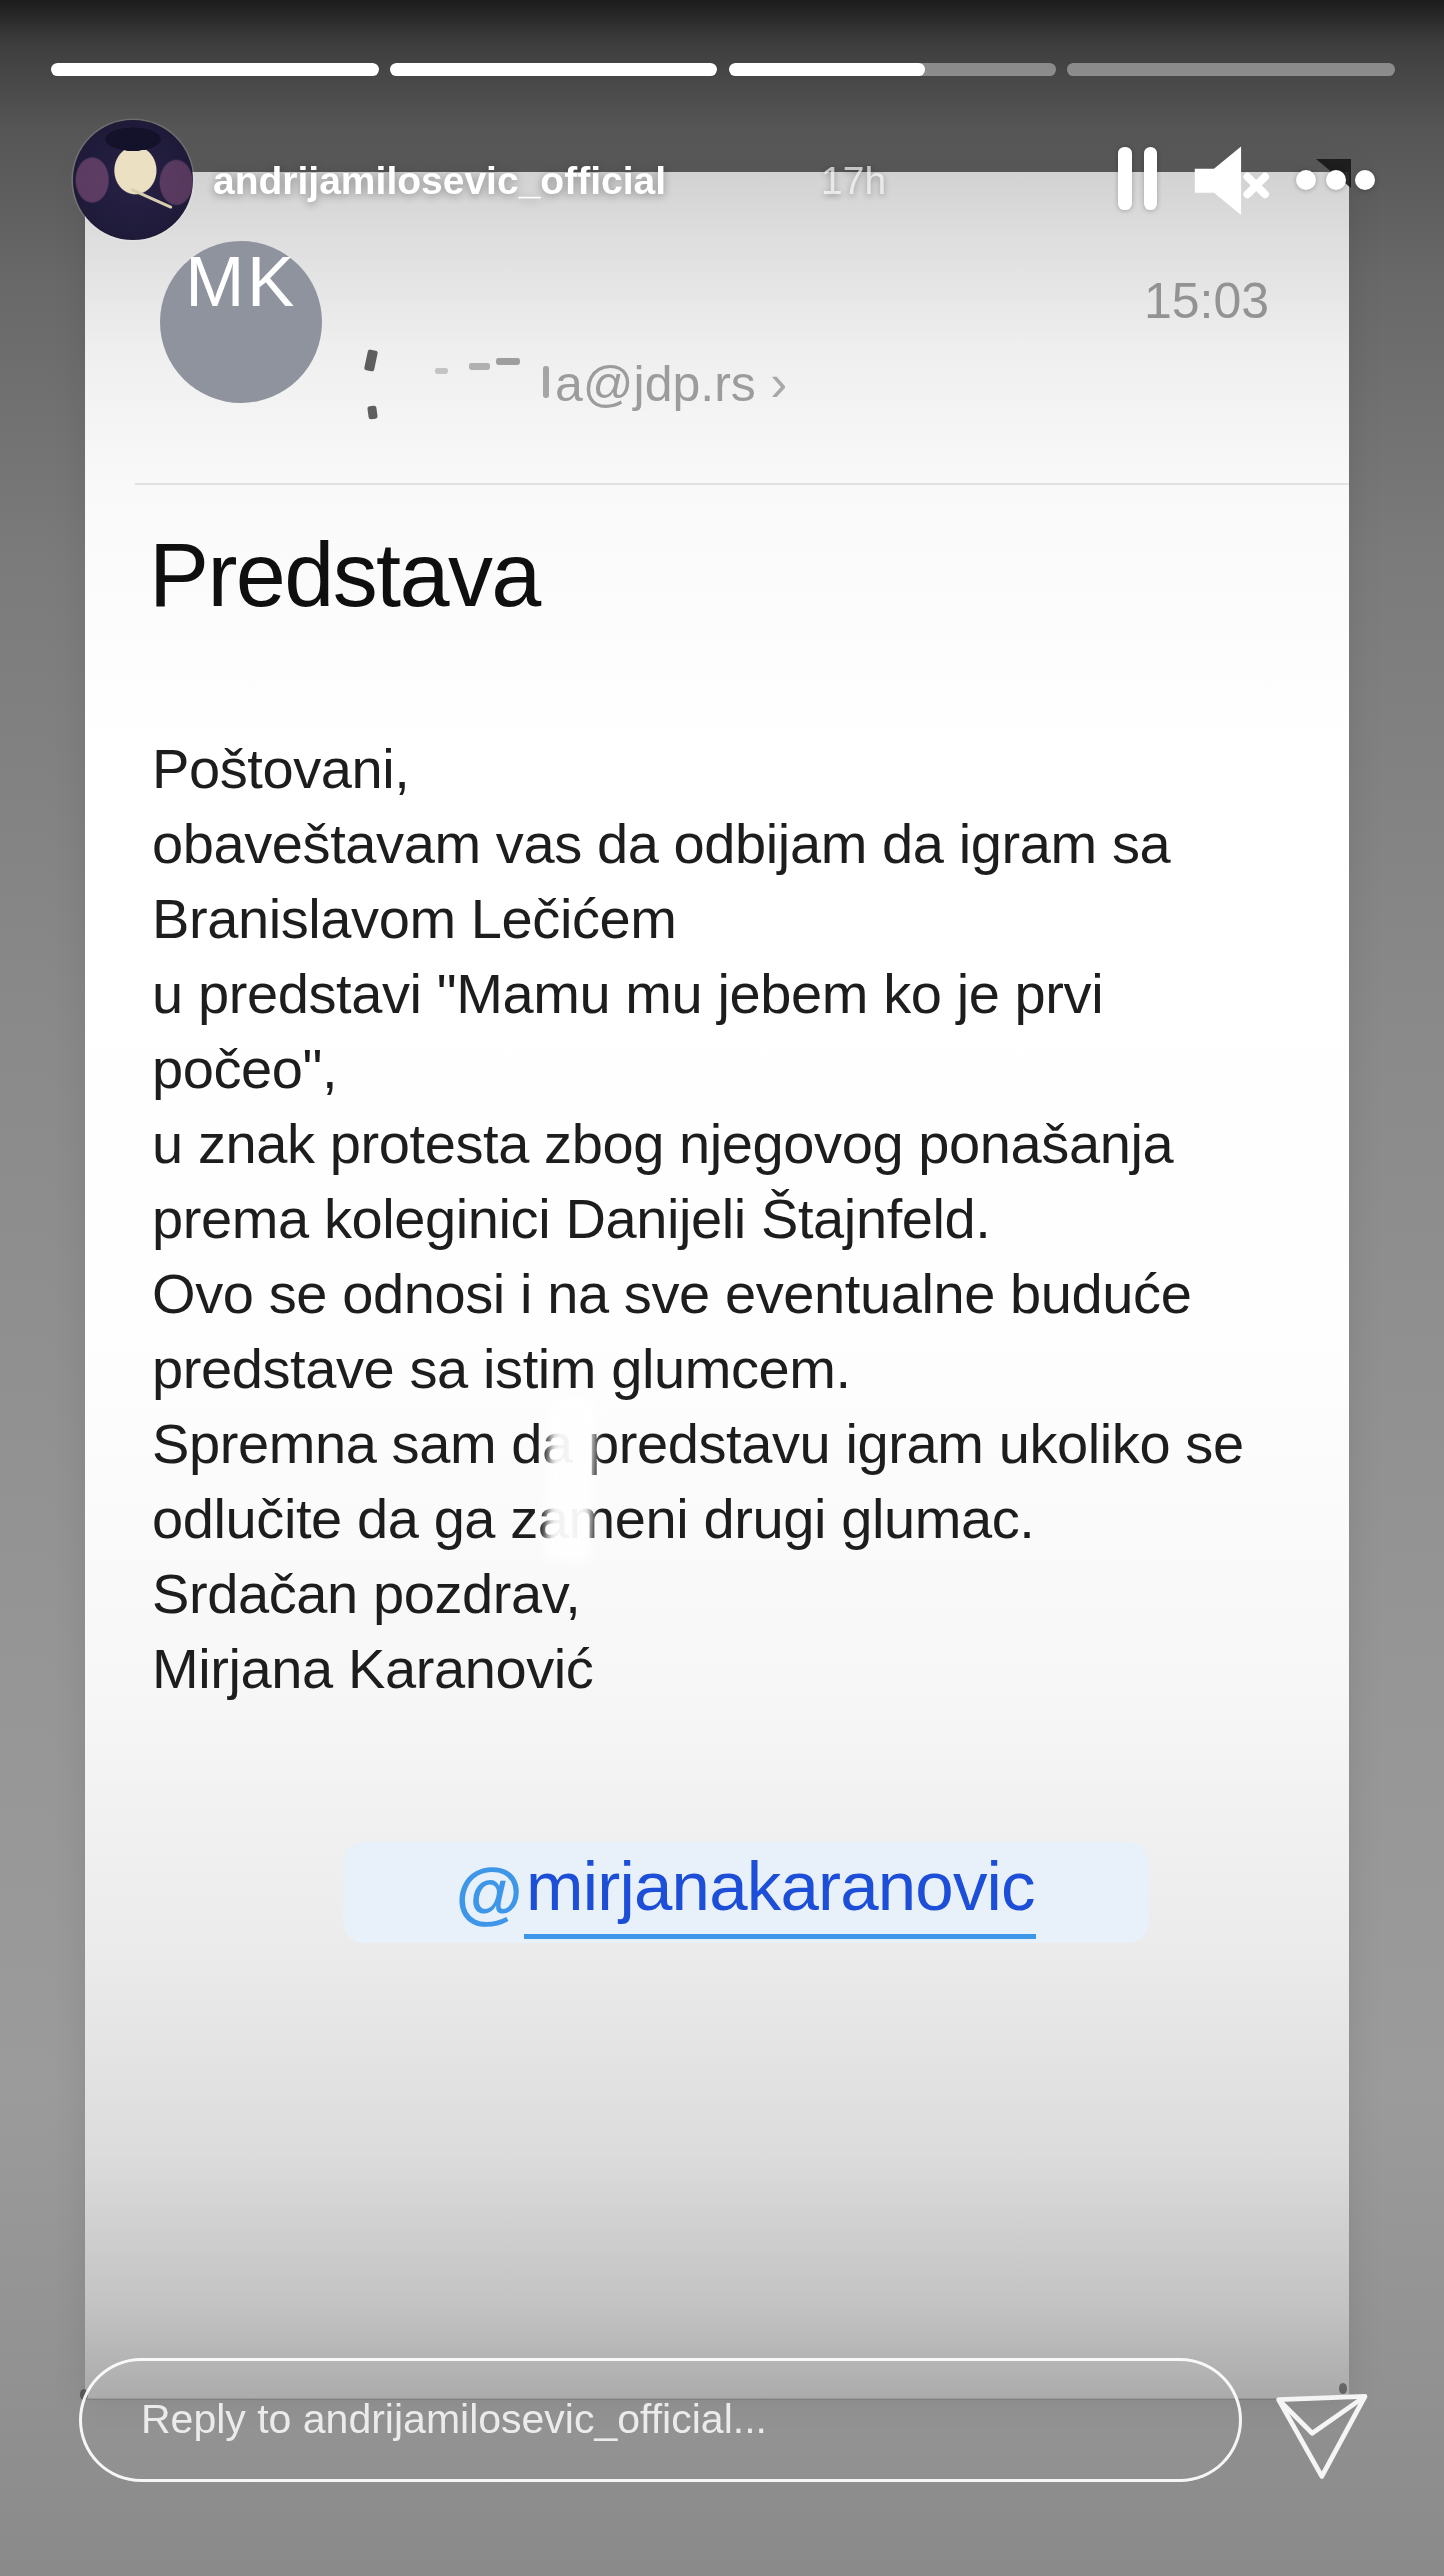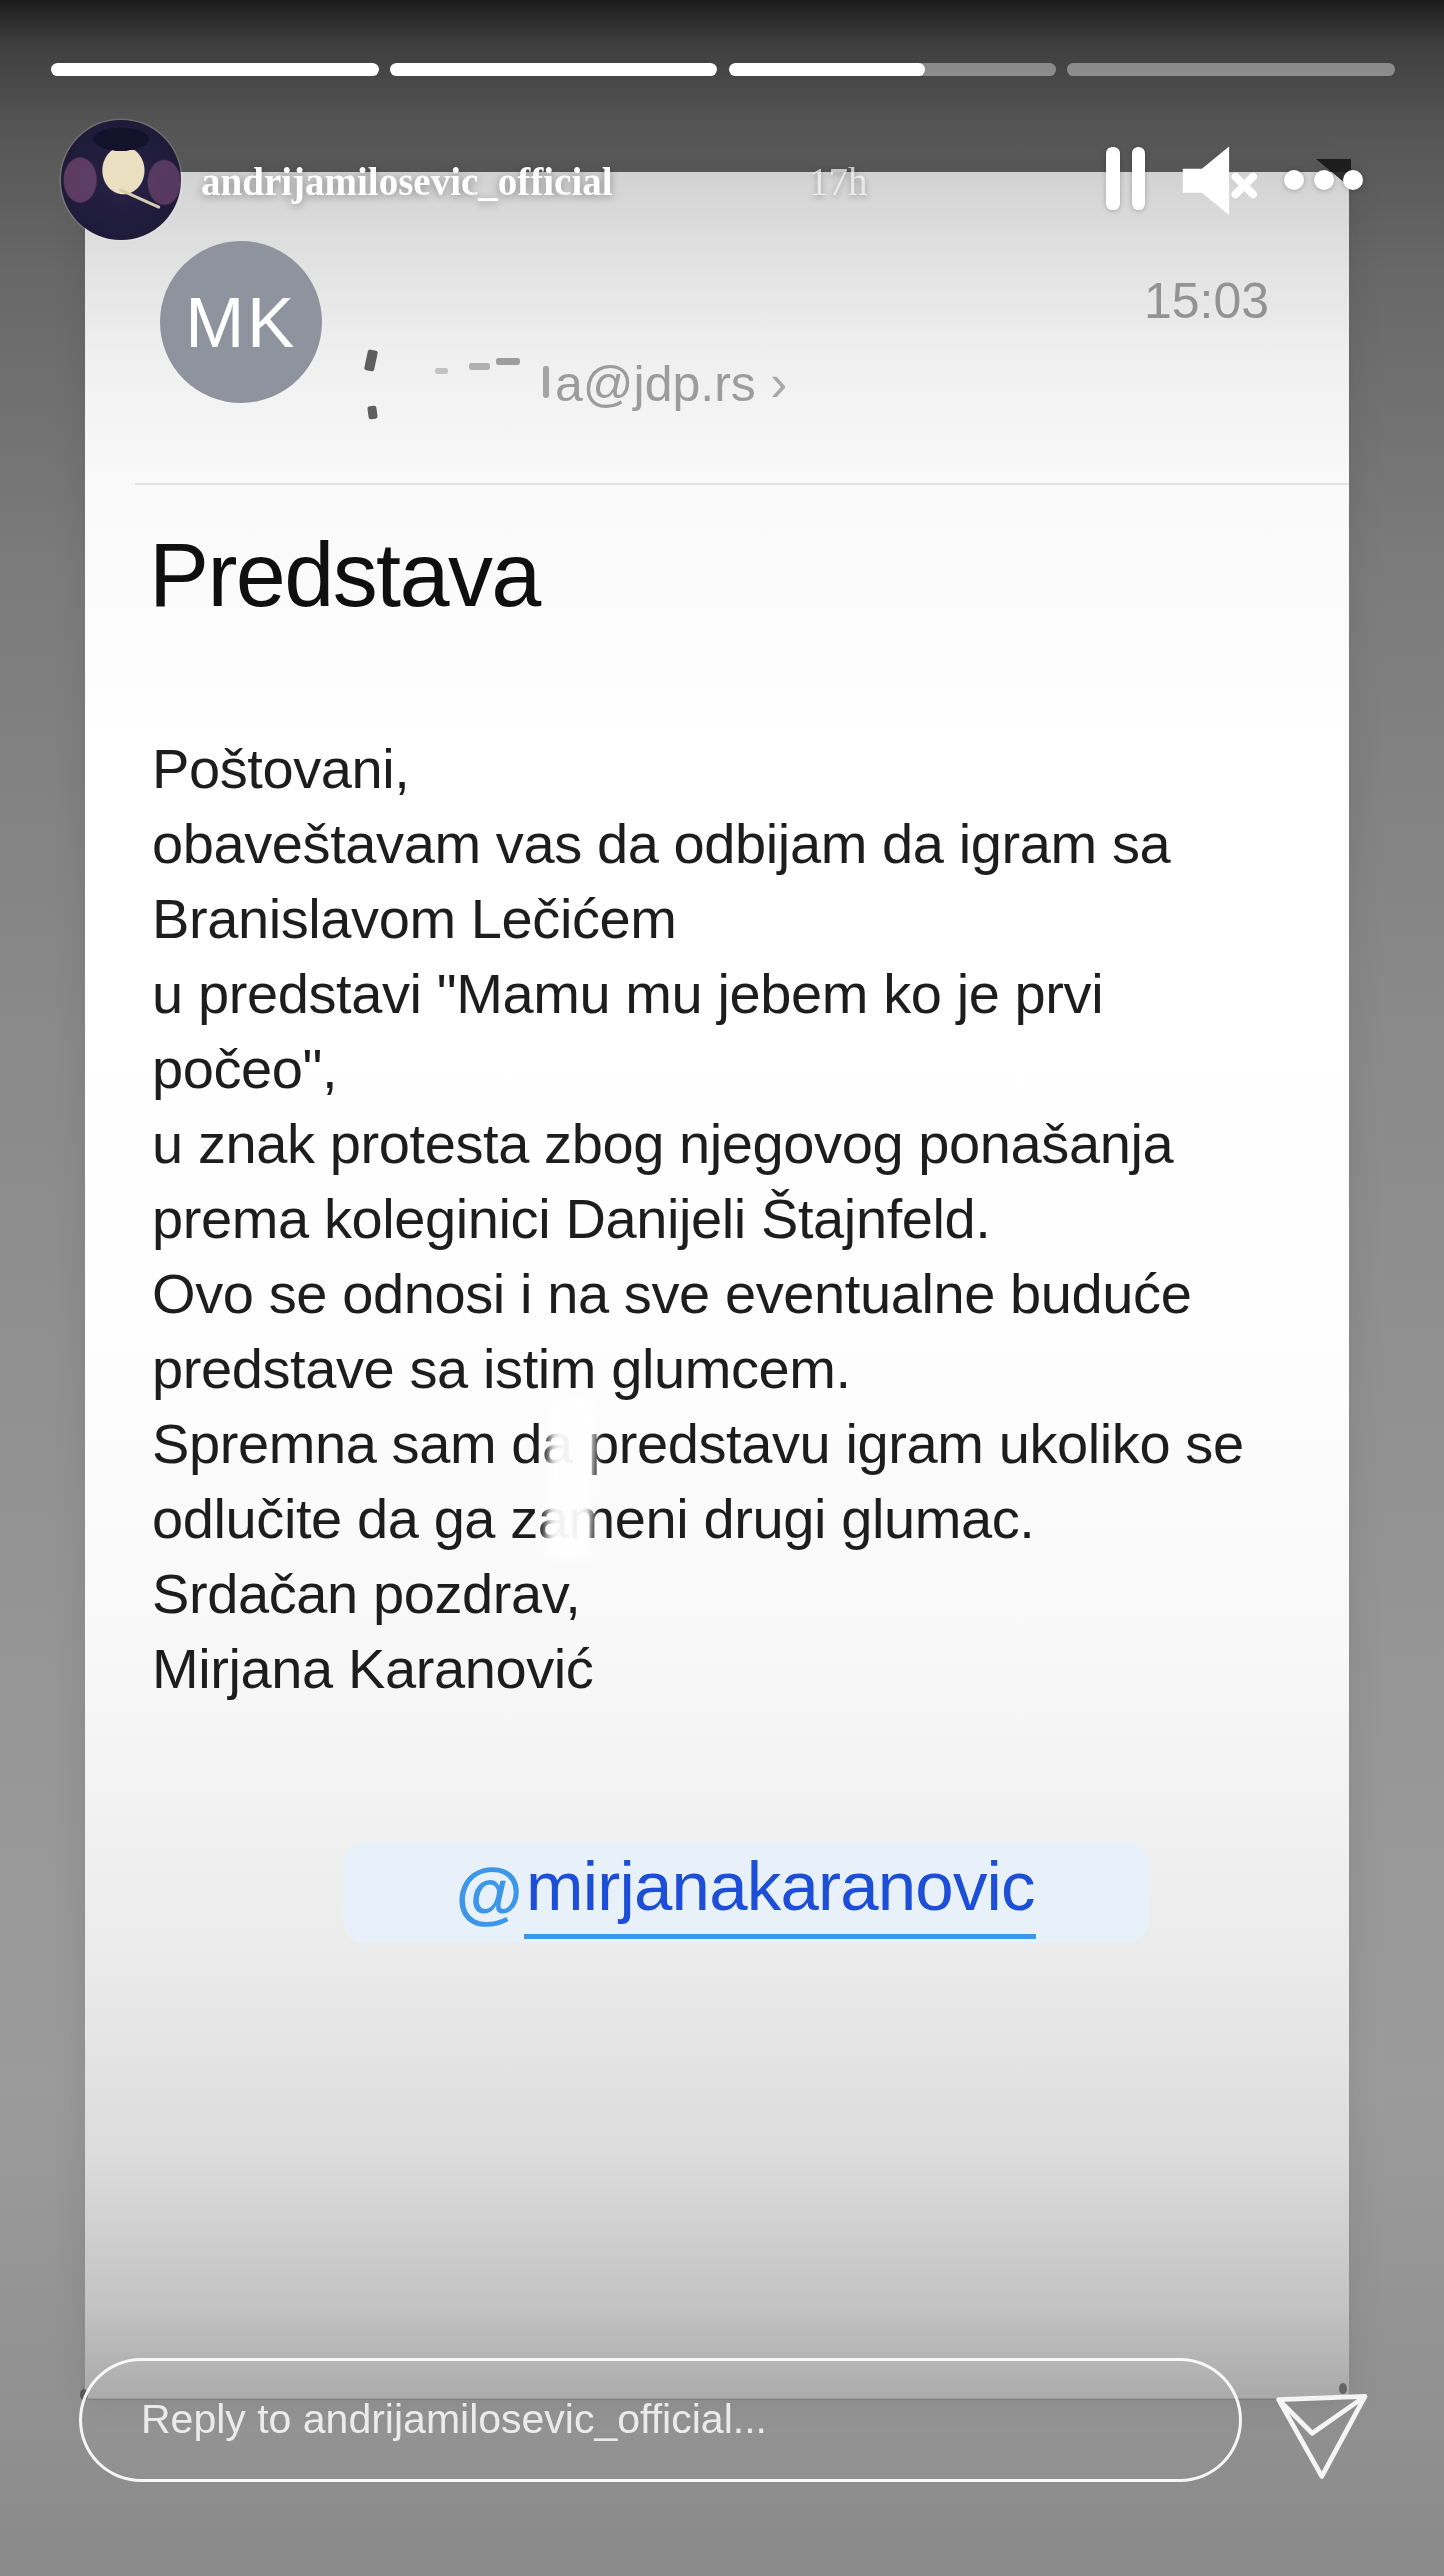--- a/index.html
+++ b/index.html
@@ -13,21 +13,21 @@
         background:linear-gradient(180deg,#d2d2d2 0%,#dedede 3%,#efefef 8%,#f9f9f9 14%,
                    #ffffff 26%,#fefefe 52%,#f7f7f7 68%,#ebebeb 80%,#dcdcdc 89%,#c2c2c2 96%,#a9a9a9 100%);
         box-shadow:0 0 32px rgba(0,0,0,0.10);}
   .corner-wedge{position:absolute;left:1231px;top:-13px;width:35px;height:29px;
         background:#161616;opacity:.88;clip-path:polygon(0 0,100% 0,100% 100%);}
   .corner-tick{position:absolute;width:8px;height:11.2px;background:#2a2a2a;opacity:.55;border-radius:50%;}
   .tick-l{left:80px;top:2389px;}
   .tick-r{left:1339px;top:2383px;}
   
   .mk-avatar{position:absolute;left:75px;top:69px;width:162px;height:162px;border-radius:50%;
-        background:#8e939e;display:flex;align-items:center;justify-content:center;}
+        background:#8e939e;display:flex;justify-content:center;}
   .mk-avatar span{color:#ffffff;font-size:71px;font-weight:300;letter-spacing:2.4px;}
   .sender{position:absolute;left:260px;top:83px;font-size:67px;font-weight:700;color:#0c0c0c;letter-spacing:-0.8px;}
   .mail-time{position:absolute;right:80px;top:100px;font-size:50px;color:#939393;}
   .addr{position:absolute;left:470px;top:182px;font-size:50px;color:#9c9c9c;letter-spacing:0px;}
   .addr .chev{color:#a9a9a9;font-size:51px;margin-left:14.4px;}
   .addr-stub{position:absolute;left:458px;top:194px;width:5.6px;height:32px;background:#a5a5a5;border-radius:2.4px;}
   .mark{position:absolute;background:#3a3a3a;border-radius:2.4px;}
   .mark1{left:281px;top:178px;width:10.4px;height:21px;opacity:.8;transform:rotate(12deg);}
   .mark2{left:283px;top:234px;width:8.8px;height:13px;opacity:.8;transform:rotate(-8deg);}
   .mark3{left:350px;top:196px;width:13px;height:5.6px;opacity:.25;}
@@ -42,21 +42,21 @@
   
   .mention{position:absolute;left:258px;top:1670px;width:806px;height:101px;border-radius:21px;
         background:#e8f0fa;display:flex;align-items:center;justify-content:center;cursor:pointer;}
   .mention .at{color:#3e96e9;font-size:69px;font-weight:700;}
   .mention .handle{color:#1d4ed8;font-size:69px;font-weight:400;letter-spacing:-0.8px;
         border-bottom:5.6px solid #3e96e9;padding:0 1.6px 8px 1.6px;margin-left:1.6px;}
   
   .progress{position:absolute;left:51px;top:63px;width:1344px;height:13px;display:flex;gap:11.2px;}
   .seg{flex:1;height:13px;border-radius:6.4px;background:rgba(255,255,255,0.38);overflow:hidden;}
   .seg .fill{height:100%;background:#ffffff;border-radius:6.4px;width:0;}
-  .s-header{position:absolute;left:0;top:112px;width:1156px;height:144px;font-family:Liberation Serif, serif;}
+  .s-header{position:absolute;left:12px;top:112px;width:1156px;height:144px;}
   .s-avatar{position:absolute;left:61px;top:8px;width:120px;height:120px;border-radius:50%;cursor:pointer;
         background:
           radial-gradient(ellipse 38% 16% at 50% 16%,#14112a 0 60%,rgba(0,0,0,0) 62%),
           radial-gradient(ellipse 30% 34% at 52% 42%,#ece0c2 0 57%,rgba(0,0,0,0) 60%),
           radial-gradient(ellipse 22% 30% at 16% 50%,rgba(142,86,130,.55) 0 60%,rgba(0,0,0,0) 65%),
           radial-gradient(ellipse 22% 30% at 86% 52%,rgba(142,86,130,.5) 0 60%,rgba(0,0,0,0) 65%),
           radial-gradient(circle at 50% 50%,#282247 0%,#1e1a38 70%,#15122b 100%);
         box-shadow:0 0 0 1.6px rgba(255,255,255,0.15);}
   .s-face-line{position:absolute;left:56px;top:77px;width:45px;height:3.2px;background:#d9cdb0;
         transform:rotate(24deg);border-radius:1.6px;}

